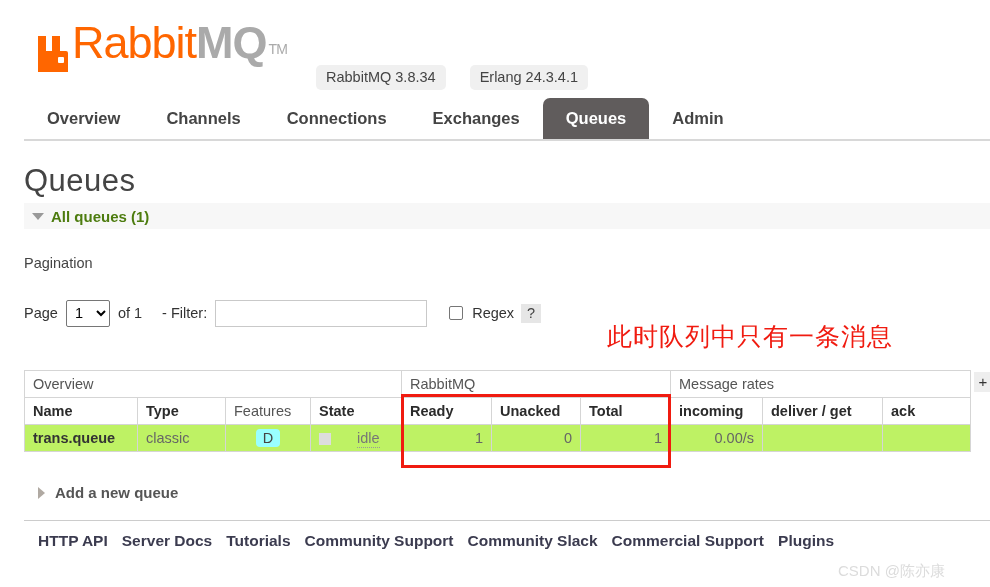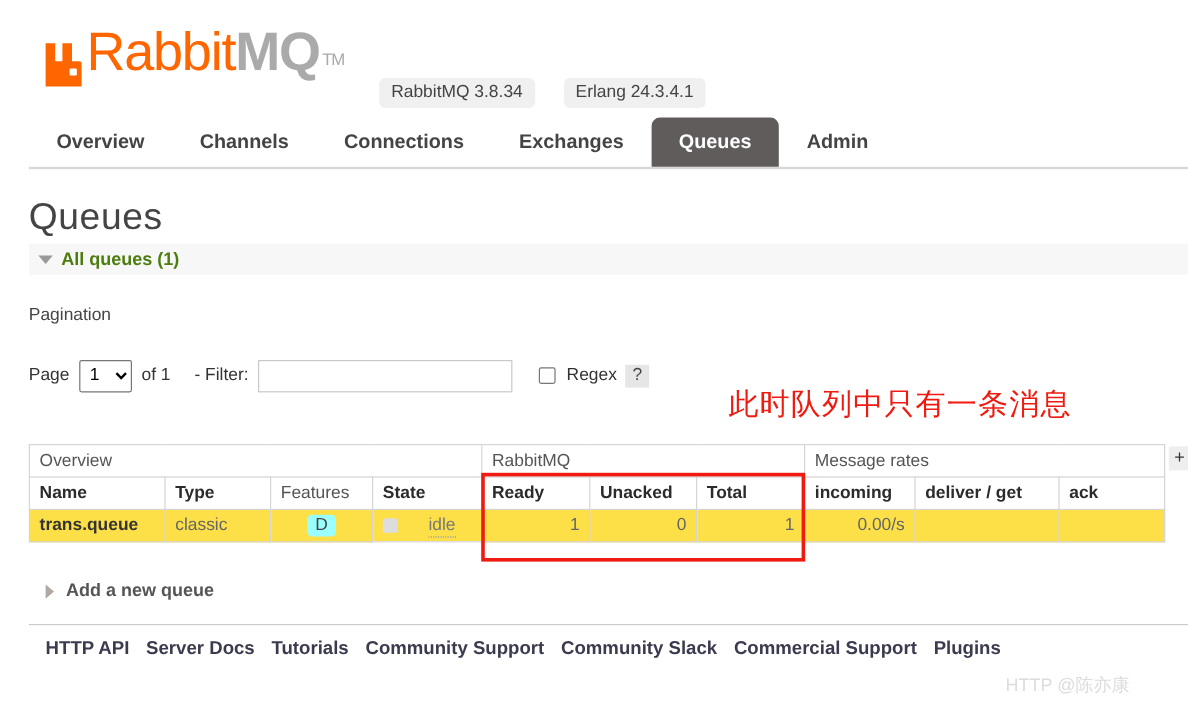--- a/index.html
+++ b/index.html
@@ -106,21 +106,21 @@
   
   .table-wrap { position: absolute; left: 24px; top: 370px; width: 946px; }
   table.queues { border-collapse: collapse; width: 946px; table-layout: fixed; }
   table.queues td, table.queues th {
     border: 1px solid #d5d5d5; font-size: 14.5px; color: #444;
     padding: 3px 8px; text-align: left; font-weight: normal; height: 27px;
   }
   tr.group-row td { background: #fff; color: #555; font-size: 14.5px; }
   tr.head-row th { background: #fff; font-weight: bold; color: #2b2b2b; }
   tr.head-row th.light { font-weight: normal; color: #555; }
-  tr.data-row td { background: #fde047; color: #666; }
+  tr.data-row td { background: #bef264; color: #666; }
   tr.data-row td.name { font-weight: bold; color: #333; }
   .num { text-align: right !important; }
   .feat-cell { text-align: center !important; }
   .badge-d {
     display: inline-block; background: #9ff; color: #444;
     border-radius: 4px; padding: 1px 7px; font-size: 14.5px;
   }
   .state-cell { position: relative; }
   .state-sq {
     display: inline-block; width: 12px; height: 12px; background: #ddd;
@@ -280,15 +280,15 @@
   <div class="footer-links">
     <span class="footer-link">HTTP API</span>
     <span class="footer-link">Server Docs</span>
     <span class="footer-link">Tutorials</span>
     <span class="footer-link">Community Support</span>
     <span class="footer-link">Community Slack</span>
     <span class="footer-link">Commercial Support</span>
     <span class="footer-link">Plugins</span>
   </div>
 
-  <div class="watermark">HTTP @陈亦康</div>
+  <div class="watermark">CSDN @陈亦康</div>
 
 </div>
 
 </body></html>

